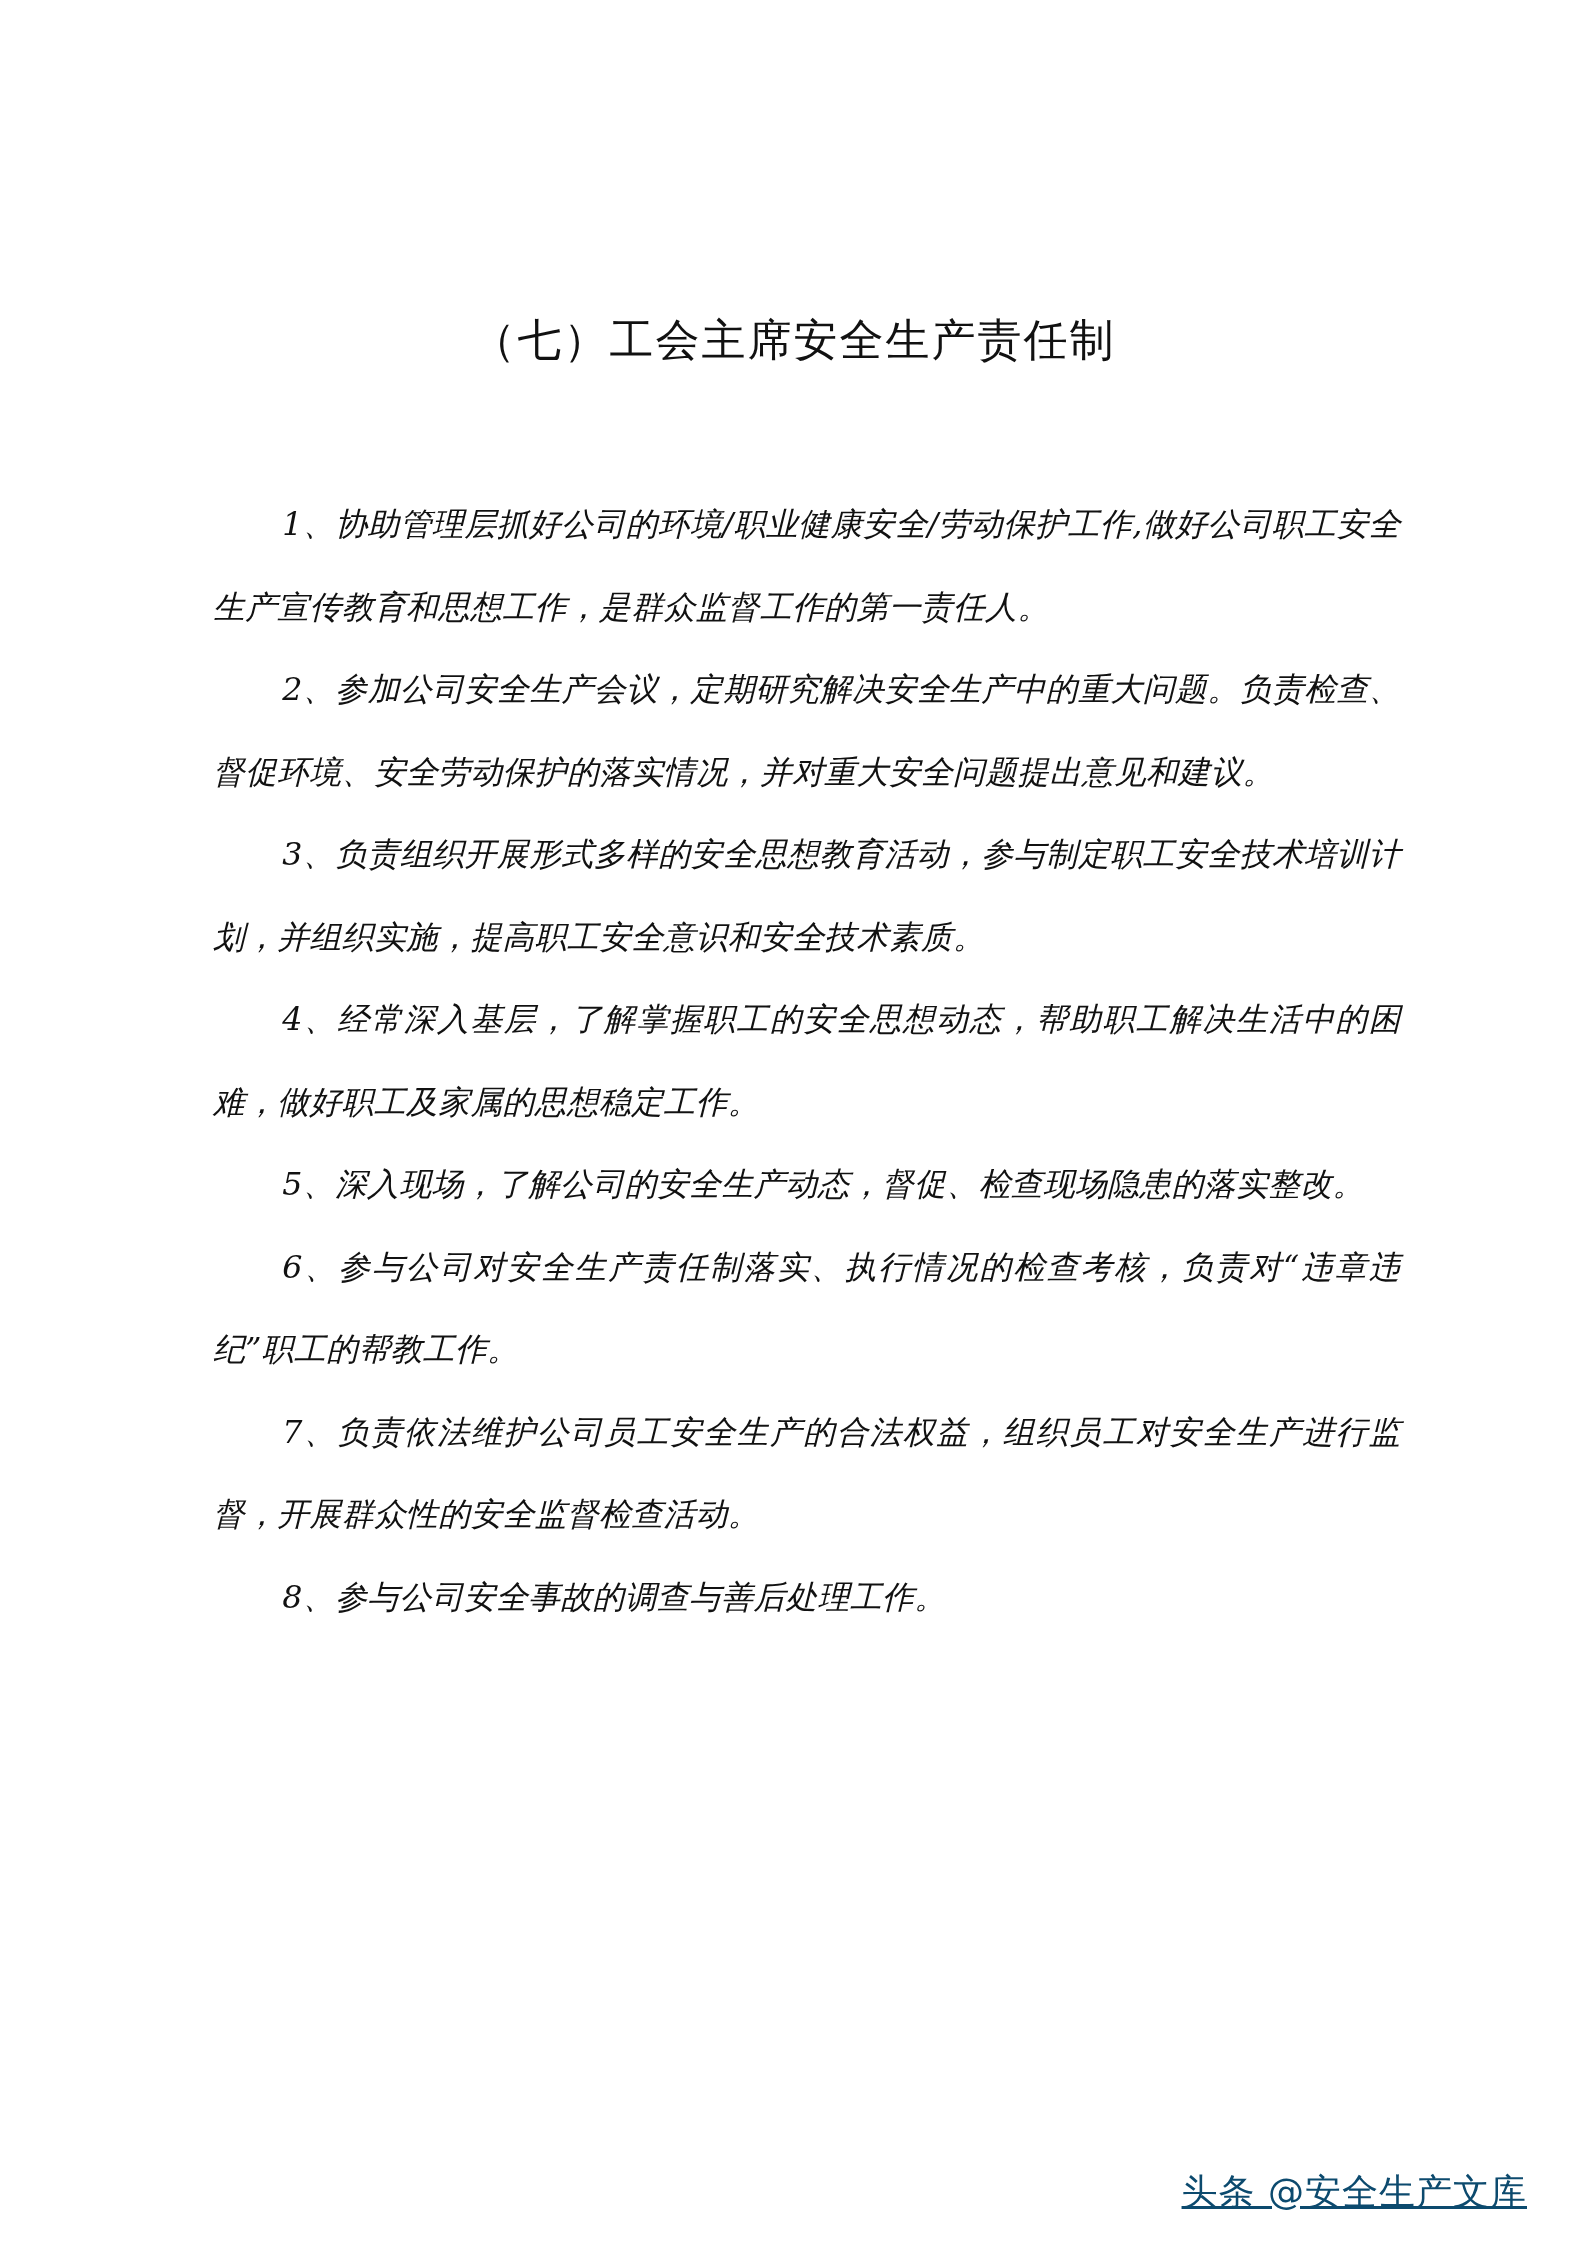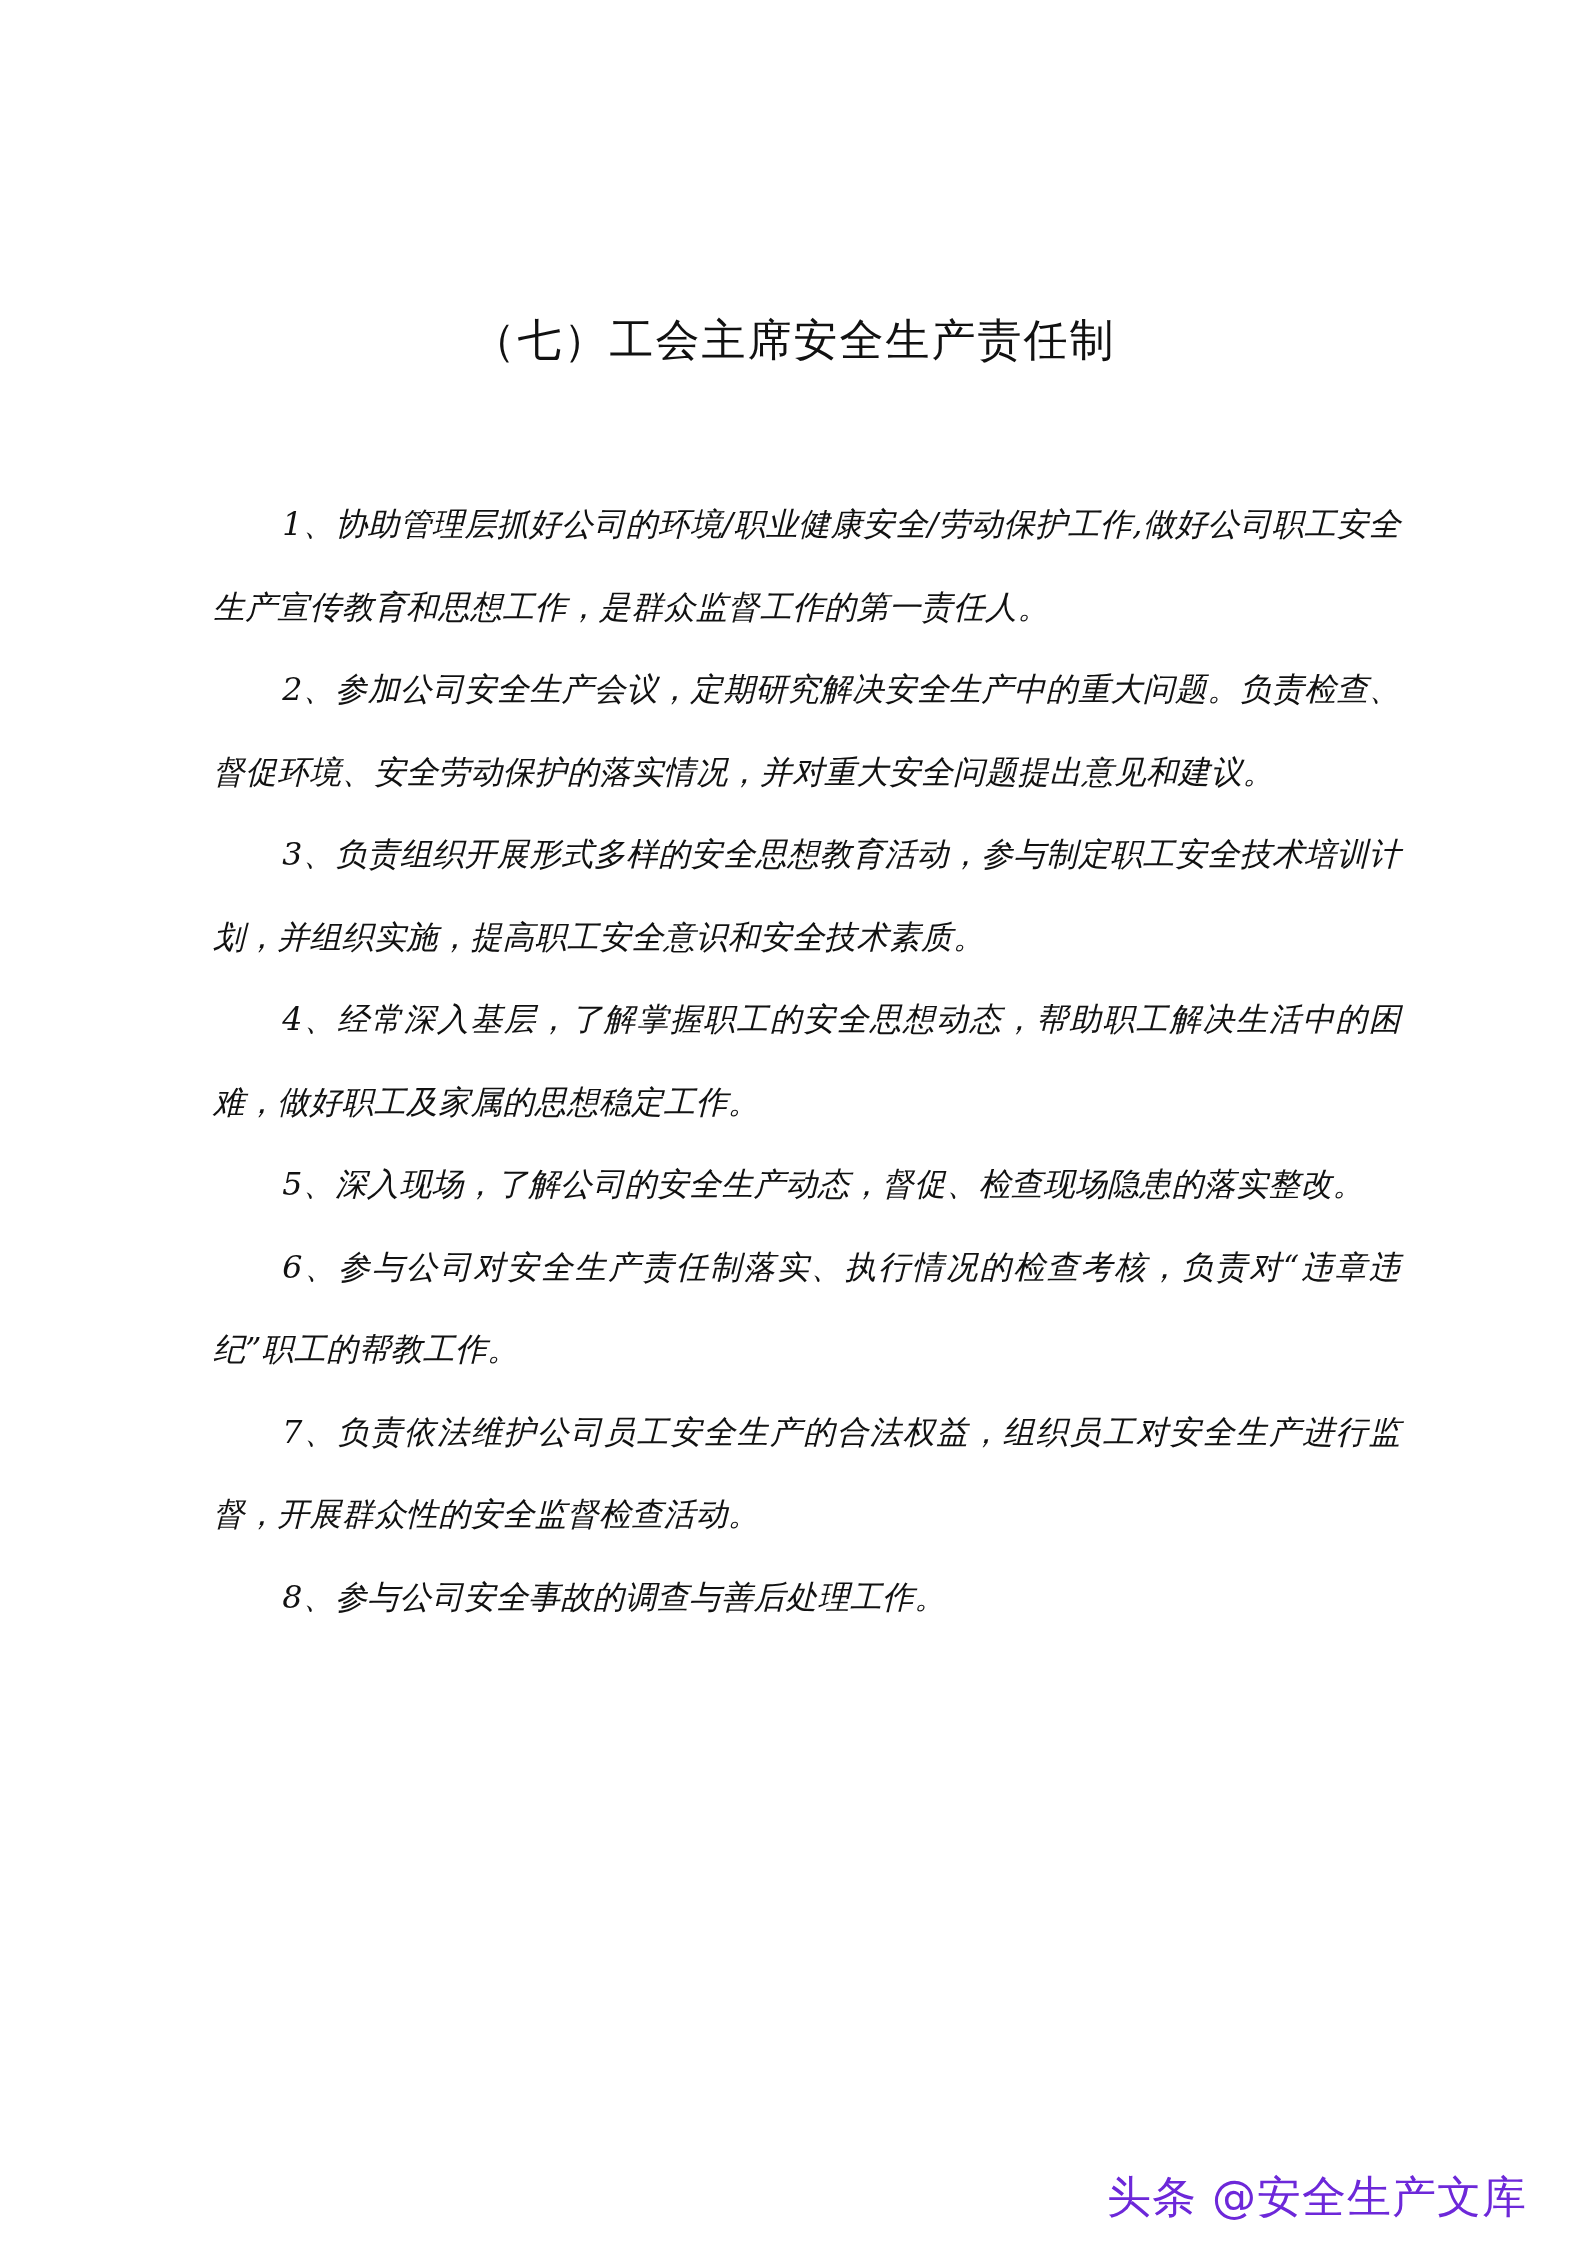--- a/index.html
+++ b/index.html
@@ -50,25 +50,26 @@
     letter-spacing: 0.5px;
     font-family: "DejaVu Serif", "Liberation Serif", serif;
     transform: scaleX(0.99);
     transform-origin: left top;
   }
   .para + .para { margin-top: 0; }
   .watermark {
     position: absolute;
     right: 60px;
     top: 2168px;
-    font-size: 44px;
-    color: #6d28d9;
+    font-size: 36px;
+    color: #0c4a6e;
     letter-spacing: 1px;
     font-family: "DejaVu Sans", "Liberation Sans", sans-serif;
     text-shadow: 1px 1px 0 #ffffff, -1px -1px 0 #ffffff;
+    text-decoration: underline;
   }
 </style>
 </head>
 <body>
 
 <div class="page">
   <h1 class="title">（七）工会主席安全生产责任制</h1>
 
   <div class="body-text">
     <p class="para">1、协助管理层抓好公司的环境/职业健康安全/劳动保护工作,做好公司职工安全生产宣传教育和思想工作，是群众监督工作的第一责任人。</p>

